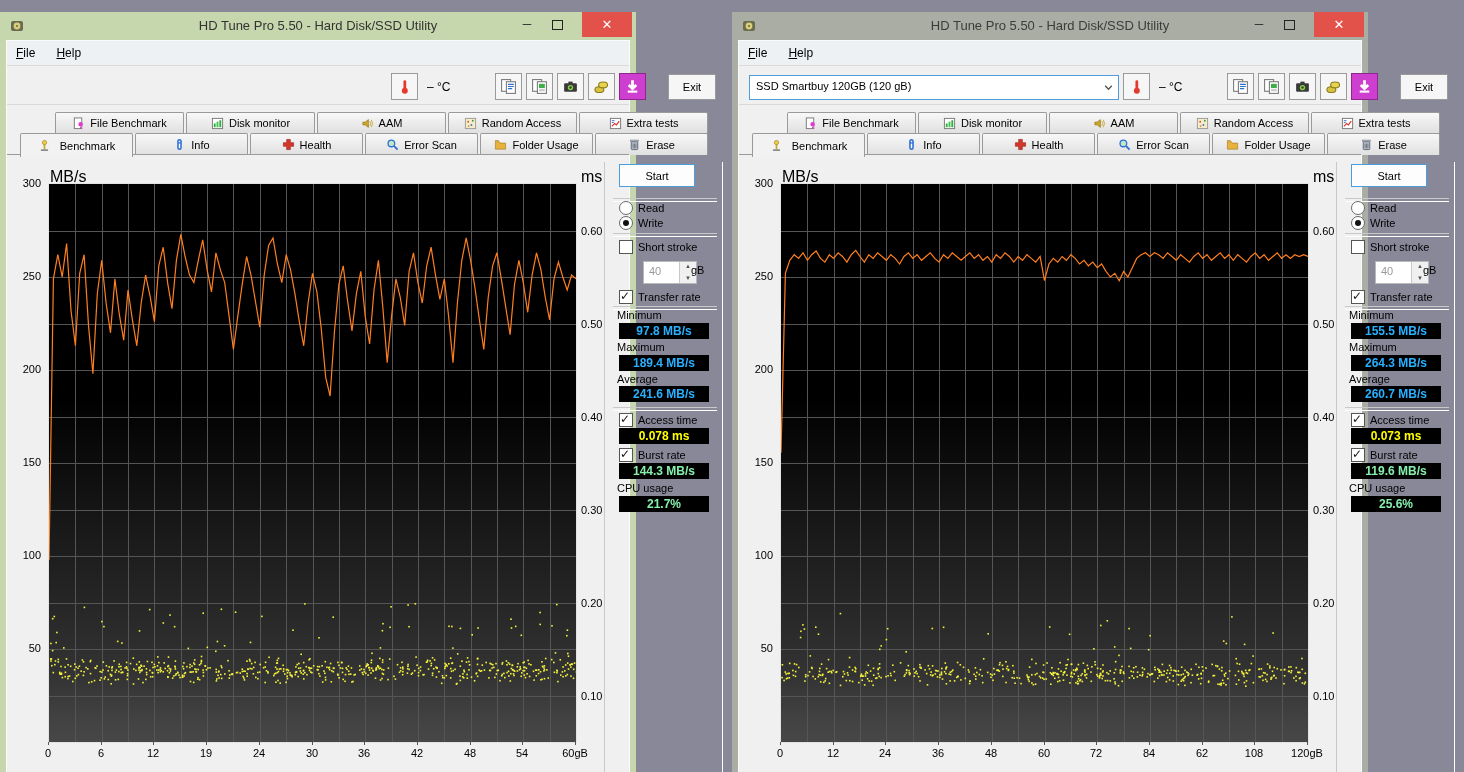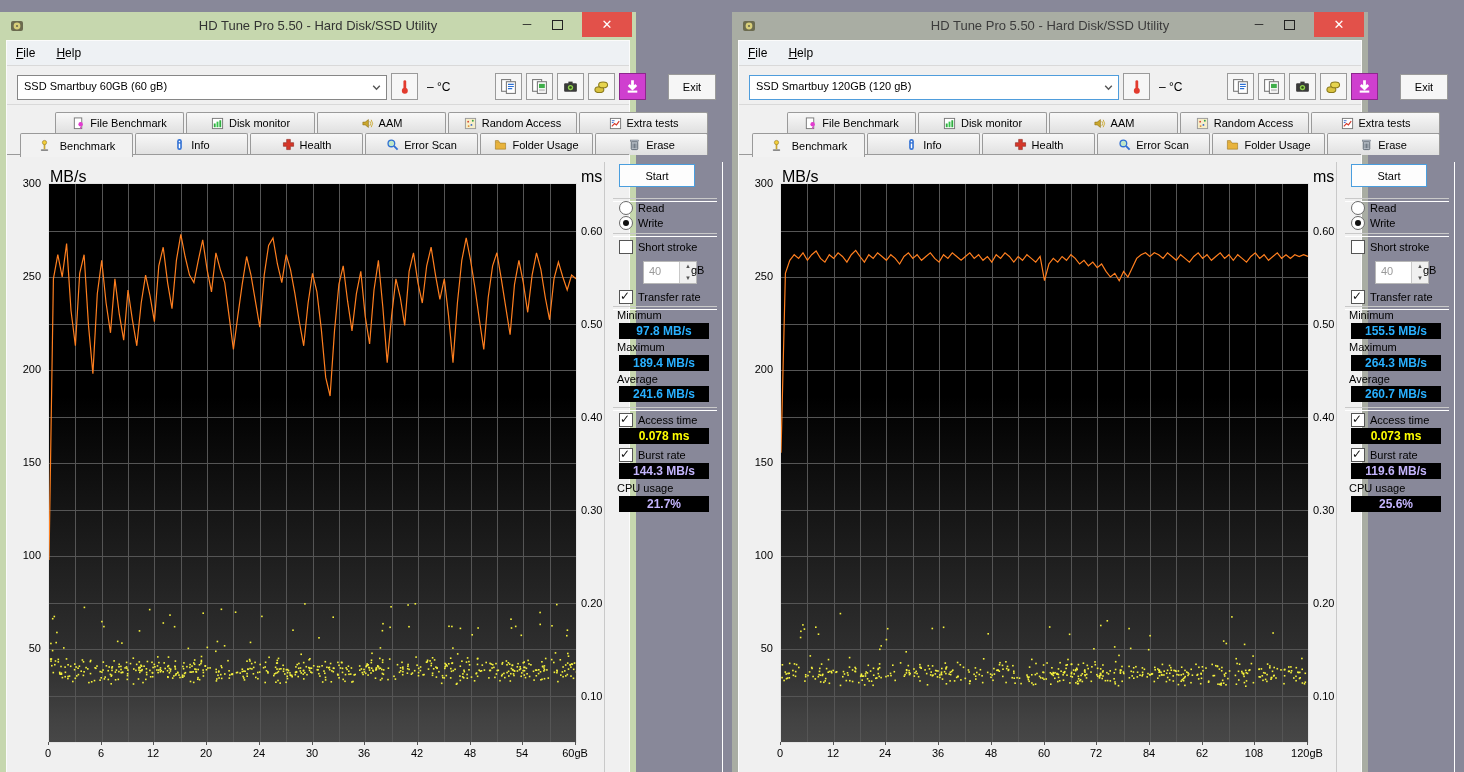--- a/index.html
+++ b/index.html
@@ -76,21 +76,21 @@
   .r-read{top:39px;} .r-write{top:54px;} .c-short{top:78px;} .c-transfer{top:128px;}
   .c-access{top:251px;} .c-burst{top:286px;}
   .spinner{position:absolute;left:14px;top:99px;width:52px;height:21px;border:1px solid #b8b8b8;background:#fff;margin-left:24px;}
   .spin-val{position:absolute;left:5px;top:3px;color:#9a9a9a;}
   .spin-arrows{position:absolute;right:0;top:0;bottom:0;width:16px;border-left:1px solid #c9c9c9;background:#f0f0f0;}
   .spin-arrows span{position:absolute;left:0;right:0;text-align:center;font-size:6px;color:#555;line-height:9px;}
   .spin-up{top:0;} .spin-dn{bottom:0;}
   .gb-unit{position:absolute;left:86px;top:102px;}
   .stat-label{position:absolute;left:12px;font-size:11px;}
   .l-min{top:147px;} .l-max{top:179px;} .l-avg{top:211px;} .l-cpu{top:320px;}
-  .valbox{position:absolute;left:14px;width:90px;height:16px;background:#000;color:#c4b5fd;
+  .valbox{position:absolute;left:14px;width:90px;height:16px;background:#000;color:#86efac;
           font-weight:bold;font-size:12px;text-align:center;line-height:16px;}
   .v-min{top:161px;} .v-max{top:193px;} .v-avg{top:224px;} .v-access{top:266px;} .v-burst{top:301px;} .v-cpu{top:334px;}
   .valbox.cyan{color:#29b0ff;} .valbox.yellow{color:#ffff00;}
 </style>
 </head>
 <body>
 
   <div class="window" style="left: 0px;">
     <div class="frame"></div>
     <div class="titlebar">
@@ -103,26 +103,20 @@
       <span class="cap-btn btn-min">─</span>
       <span class="cap-btn btn-max"><span class="box"></span></span>
       <span class="btn-close">✕</span>
     </div>
     <div class="client">
       <div class="menubar">
         <span class="menu-item">File</span>
         <span class="menu-item">Help</span>
       </div>
       <div class="toolbar">
-        <div class="drive-select">
-          <span class="drive-text">SSD Smartbuy 60GB (60 gB)</span>
-          <span class="chev"><svg viewBox="0 0 10 10">
-              <path d="M2 3.5l3 3 3-3" stroke="#555" fill="none" stroke-width="1.3"></path>
-            </svg></span>
-        </div>
         <button class="tool-btn temp" style="left:384px">
           <svg viewBox="0 0 16 16">
             <rect x="7" y="2" width="2.6" height="8" rx="1.3" fill="#e23b2e"></rect>
             <circle cx="8.3" cy="12" r="2.8" fill="#e23b2e"></circle>
           </svg>
         </button>
         <span class="temp-label">– °C</span>
         <button class="tool-btn" style="left: 488px;">
           <span style="display: inline-flex; width: 17px; height: 17px;">
             <svg viewBox="0 0 16 16">
@@ -1016,21 +1010,21 @@
         <span style="top: 459px;">0.10</span>
       </div>
       <div class="x-axis">
         <span class="tick" style="left: 0px;"></span>
         <span class="xl" style="left: 0px;">0</span>
         <span class="tick" style="left: 53px;"></span>
         <span class="xl" style="left: 53px;">6</span>
         <span class="tick" style="left: 105px;"></span>
         <span class="xl" style="left: 105px;">12</span>
         <span class="tick" style="left: 158px;"></span>
-        <span class="xl" style="left: 158px;">20</span>
+        <span class="xl" style="left: 158px;">19</span>
         <span class="tick" style="left: 211px;"></span>
         <span class="xl" style="left: 211px;">24</span>
         <span class="tick" style="left: 264px;"></span>
         <span class="xl" style="left: 264px;">30</span>
         <span class="tick" style="left: 316px;"></span>
         <span class="xl" style="left: 316px;">36</span>
         <span class="tick" style="left: 369px;"></span>
         <span class="xl" style="left: 369px;">42</span>
         <span class="tick" style="left: 422px;"></span>
         <span class="xl" style="left: 422px;">48</span>

